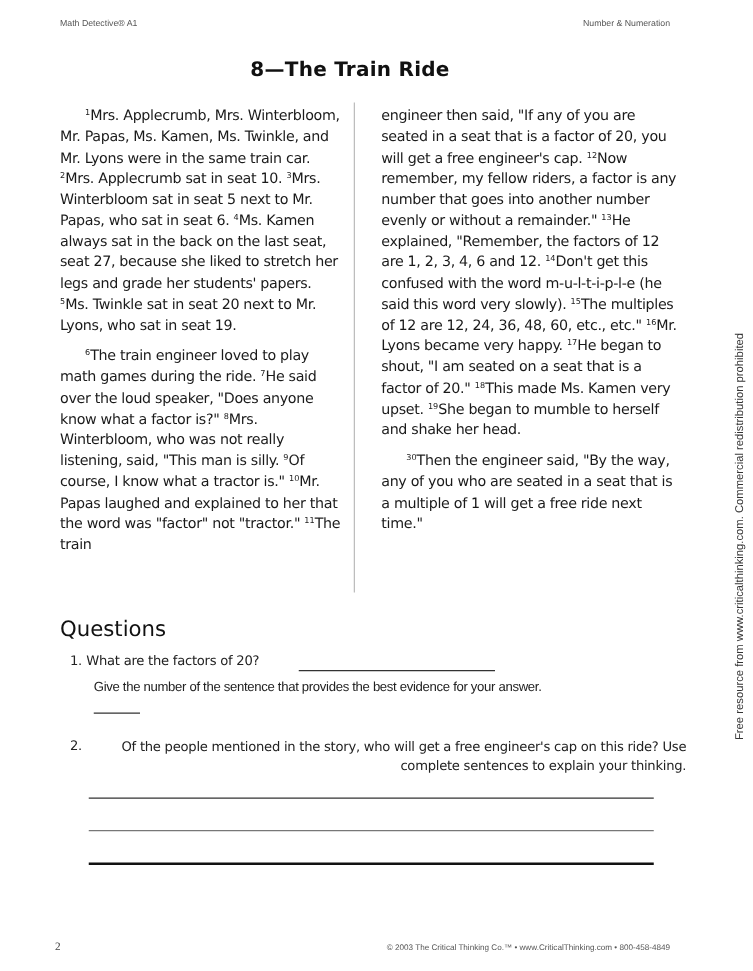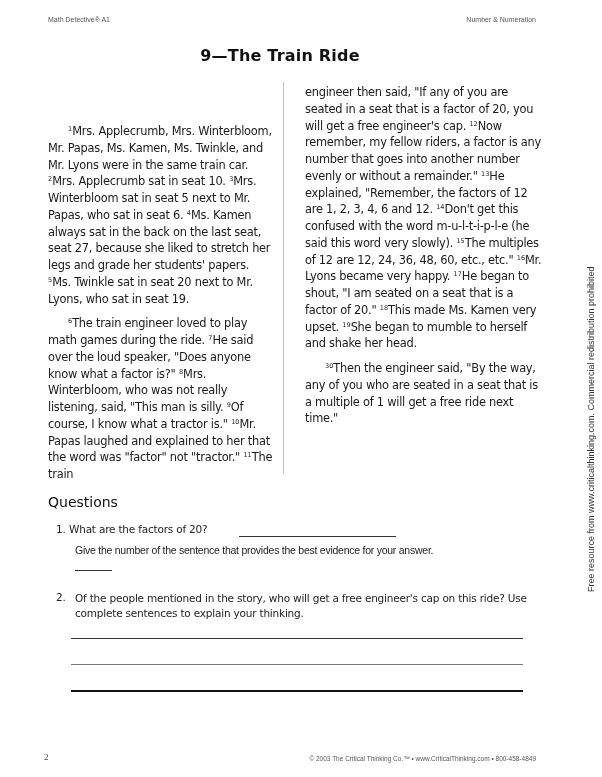--- a/index.html
+++ b/index.html
@@ -5,52 +5,52 @@
     html, body { margin: 0; padding: 0; background: #ffffff; }
     body { width: 602px; height: 777px; position: relative; overflow: hidden; color: #111; }
     .sans { font-family: "Liberation Sans", sans-serif; }
     .story { font-family: "DejaVu Sans", sans-serif; }
     .hdr { position: absolute; top: 16px; font-size: 7px; color: #555; }
     .hdr-left { left: 48px; }
     .hdr-right { right: 66px; }
     .title { position: absolute; top: 46px; left: 0; width: 560px; text-align: center;
              font-family: "DejaVu Sans", sans-serif; font-size: 16px; font-weight: bold; color: #111; letter-spacing: 0.2px; }
     .col { position: absolute; top: 84px; font-size: 11.4px; line-height: 16.75px; color: #1a1a1a; letter-spacing: -0.25px; }
-    .col-left { left: 48px; width: 226px; margin-top: 39px; }
+    .col-left { left: 48px; width: 226px; }
     .col-right { left: 305px; width: 238px; }
     .col p { margin: 0 0 8px 0; text-indent: 0; }
     .col p.ind { text-indent: 20px; }
     .col sup { font-size: 6.5px; vertical-align: 4px; line-height: 0; letter-spacing: 0; }
     .divider { position: absolute; left: 283px; top: 82px; width: 1px; height: 392px; background: #bdbdbd; }
-    .q-heading { position: absolute; top: 494px; left: 48px; font-family: "DejaVu Sans", sans-serif; font-size: 14px; color: #111; }
+    .q-heading { position: absolute; top: 494px; left: 48px; font-family: "DejaVu Sans", sans-serif; font-size: 17px; color: #111; }
     .q { position: absolute; font-family: "DejaVu Sans", sans-serif; font-size: 10.5px; color: #222; letter-spacing: -0.2px; }
     .q-num { position: absolute; left: 56px; }
     .q1 { top: 523px; }
     .q1 .q-text { position: absolute; left: 69px; white-space: nowrap; }
     .q1-blank { position: absolute; top: 536px; left: 239px; width: 157px; height: 1px; background: #333; }
     .q1-sub { position: absolute; top: 544px; left: 75px; white-space: nowrap; font-family: Liberation Sans, sans-serif; font-size: 10.5px; color: #222; letter-spacing: -0.25px; }
     .q1-sub-blank { position: absolute; top: 570px; left: 75px; width: 37px; height: 1px; background: #333; }
     .q2 { top: 591px; }
-    .q2 .q-text { position: absolute; left: 75px; width: 460px; line-height: 15px; }
+    .q2 .q-text { position: absolute; left: 89px; width: 460px; line-height: 15px; text-align: right; }
     .ans-line { position: absolute; left: 71px; width: 452px; height: 1px; background: #333; }
     .ans-1 { top: 638px; }
     .ans-2 { top: 664px; background: #777; }
     .ans-3 { top: 690px; height: 1.5px; background: #111; }
     .vert { position: absolute; left: 586px; top: 592px; transform-origin: 0 0; transform: rotate(-90deg);
             font-size: 9px; color: #333; white-space: nowrap; }
     .foot-page { position: absolute; top: 752px; left: 44px; font-size: 9px; color: #444; font-family: "Liberation Serif", serif; }
     .foot-copy { position: absolute; top: 755px; right: 66px; font-size: 6.5px; color: #555; }
   </style>
 </head>
 <body>
 
 <div class="hdr hdr-left sans">Math Detective® A1</div>
 <div class="hdr hdr-right sans">Number &amp; Numeration</div>
 
-<h1 class="title" style="margin:0">9—The Train Ride</h1>
+<h1 class="title" style="margin:0">8—The Train Ride</h1>
 
 <div class="col col-left story">
   <p class="ind"><span><sup>1</sup><span>Mrs. Applecrumb, Mrs. Winterbloom, Mr. Papas, Ms. Kamen, Ms. Twinkle, and Mr. Lyons were in the same train car. </span></span><span><sup>2</sup><span>Mrs. Applecrumb sat in seat 10. </span></span><span><sup>3</sup><span>Mrs. Winterbloom sat in seat 5 next to Mr. Papas, who sat in seat 6. </span></span><span><sup>4</sup><span>Ms. Kamen always sat in the back on the last seat, seat 27, because she liked to stretch her legs and grade her students' papers. </span></span><span><sup>5</sup><span>Ms. Twinkle sat in seat 20 next to Mr. Lyons, who sat in seat 19.</span></span></p>
   <p class="ind"><span><sup>6</sup><span>The train engineer loved to play math games during the ride. </span></span><span><sup>7</sup><span>He said over the loud speaker, "Does anyone know what a factor is?" </span></span><span><sup>8</sup><span>Mrs. Winterbloom, who was not really listening, said, "This man is silly. </span></span><span><sup>9</sup><span>Of course, I know what a tractor is." </span></span><span><sup>10</sup><span>Mr. Papas laughed and explained to her that the word was "factor" not "tractor." </span></span><span><sup>11</sup><span>The train</span></span></p>
 </div>
 
 <div class="divider"></div>
 
 <div class="col col-right story">
   <p><span><span>engineer then said, "If any of you are seated in a seat that is a factor of 20, you will get a free engineer's cap. </span></span><span><sup>12</sup><span>Now remember, my fellow riders, a factor is any number that goes into another number evenly or without a remainder." </span></span><span><sup>13</sup><span>He explained, "Remember, the factors of 12 are 1, 2, 3, 4, 6 and 12. </span></span><span><sup>14</sup><span>Don't get this confused with the word m-u-l-t-i-p-l-e (he said this word very slowly). </span></span><span><sup>15</sup><span>The multiples of 12 are 12, 24, 36, 48, 60, etc., etc." </span></span><span><sup>16</sup><span>Mr. Lyons became very happy. </span></span><span><sup>17</sup><span>He began to shout, "I am seated on a seat that is a factor of 20." </span></span><span><sup>18</sup><span>This made Ms. Kamen very upset. </span></span><span><sup>19</sup><span>She began to mumble to herself and shake her head.</span></span></p>

